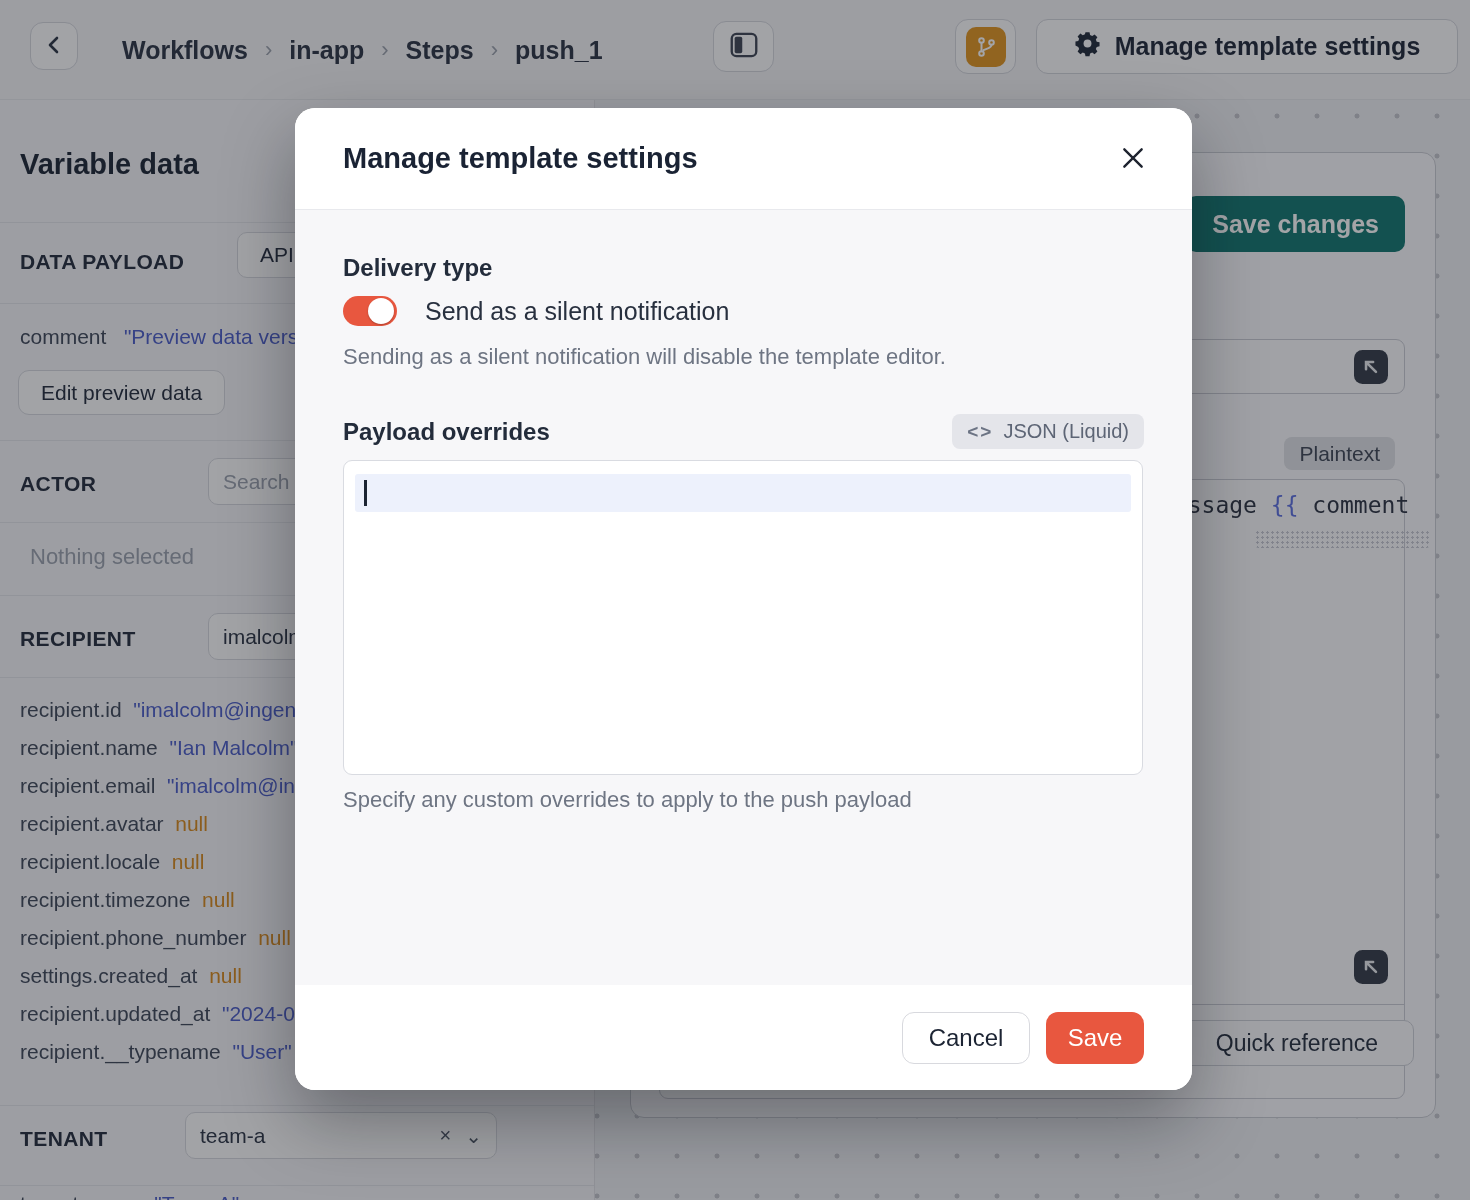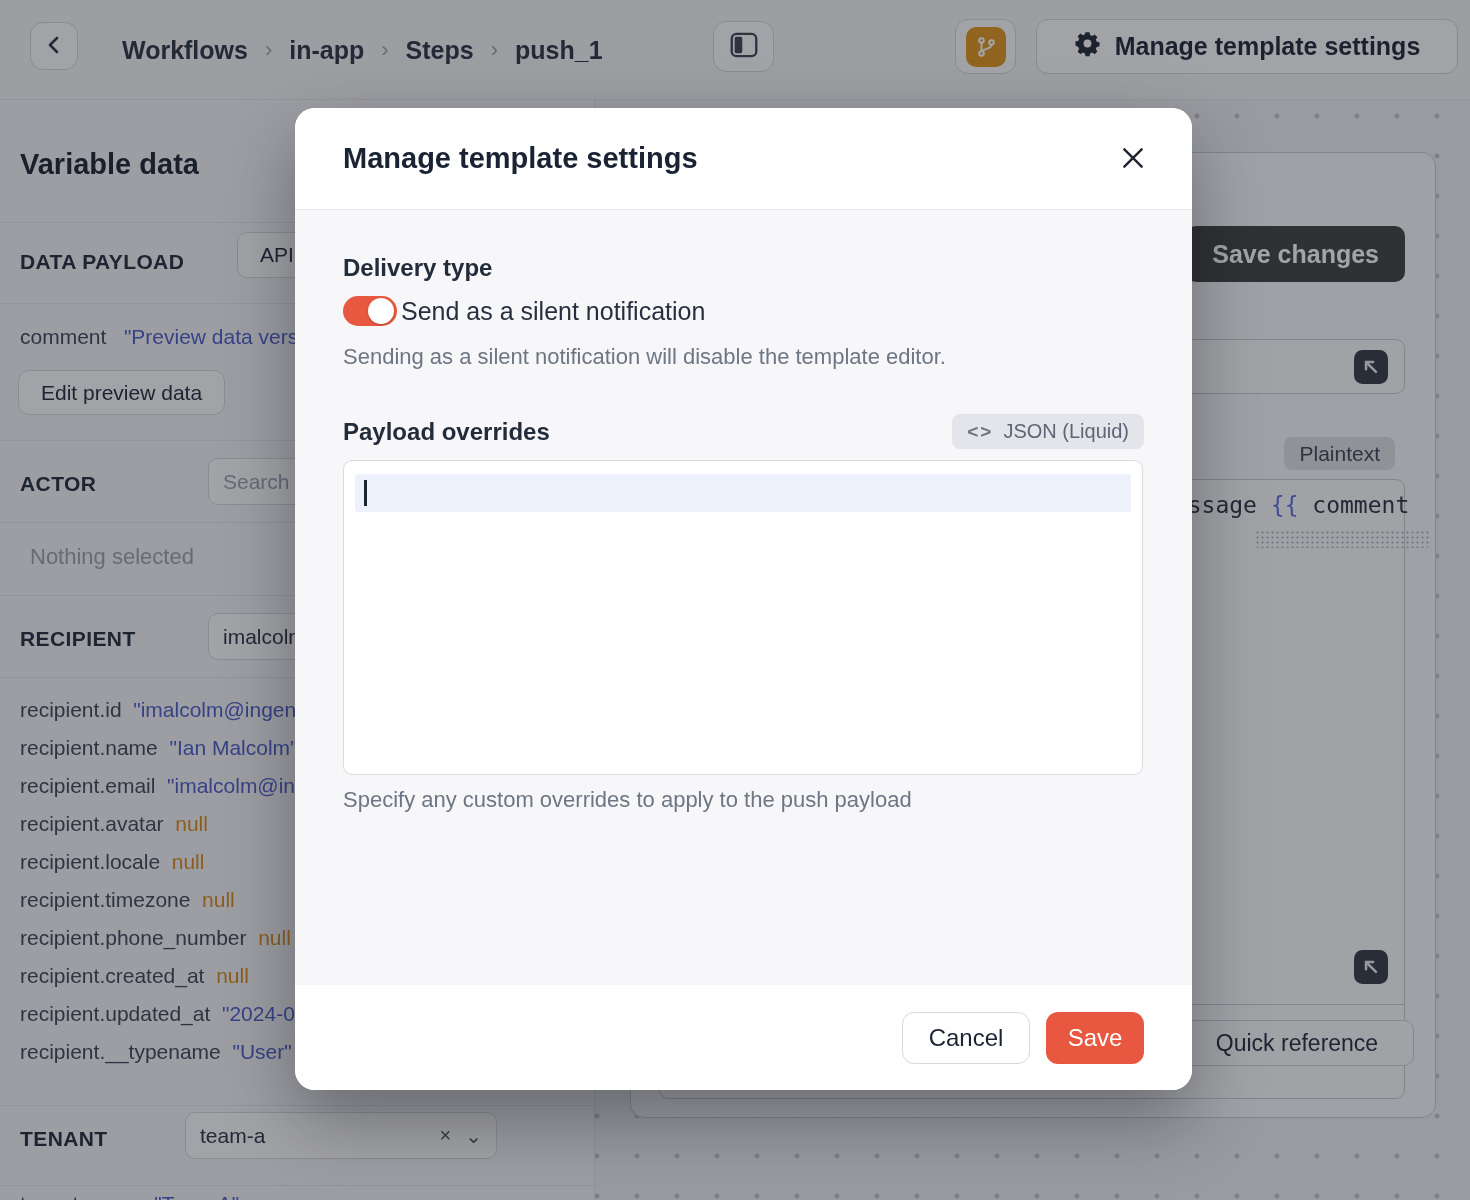--- a/index.html
+++ b/index.html
@@ -44,22 +44,22 @@
   .input-box .ph { color:#9aa1ad; }
   .sel-ctl { margin-left:auto; display:flex; align-items:center; gap:14px; color:#4a5262; font-size:20px; }
 
   
   .canvas { position:absolute; left:595px; top:100px; width:875px; height:1100px; background:#eff0f3;
     background-image:radial-gradient(circle,#c3c5cb 2.2px,transparent 2.8px);
     background-size:40px 40px; background-position:22px 36px; }
   .ecard { position:absolute; left:35px; top:52px; width:806px; height:966px; background:#fbfbfd;
     border:1.5px solid #c9cbd3; border-radius:14px; }
   .save-changes { position:absolute; right:30px; top:43px; height:56px; padding:0 26px;
-    background:#404040; color:#fff; font-size:25px; font-weight:600; border:none; border-radius:10px;
-    display:flex; align-items:center; cursor:pointer;margin-top:30px; }
+    background:#0f766e; color:#fff; font-size:25px; font-weight:600; border:none; border-radius:10px;
+    display:flex; align-items:center; cursor:pointer; }
   .field1 { position:absolute; left:28px; right:30px; top:186px; height:55px;
     border:1.5px solid #caccd4; border-radius:9px; background:#fcfcfe; }
   .expand-ic { position:absolute; width:34px; height:34px; }
   .plaintext-badge { position:absolute; right:40px; top:284px; height:33px; padding:0 15px;
     background:#dfe1e6; border-radius:8px; display:flex; align-items:center; font-size:21px;
     color:#3d4554; }
   .editor2 { position:absolute; left:28px; right:30px; top:326px; height:620px;
     border:1.5px solid #caccd4; border-radius:9px; background:#fcfcfe; }
   .tmpl-line { position:absolute; left:500px; top:12px; font-family:"DejaVu Sans Mono","Liberation Mono",monospace;
     font-size:23px; color:#2a3140; white-space:pre; }
@@ -74,21 +74,21 @@
   
   .overlay { position:absolute; inset:0; background:rgba(26,28,34,0.40); }
   .modal { position:absolute; left:295px; top:108px; width:897px; height:982px; background:#fff;
     border-radius:20px; box-shadow:0 30px 70px rgba(10,12,18,.35); overflow:hidden; }
   .m-header { position:relative; height:102px; background:#fff; border-bottom:1px solid #e8e9ed; }
   .m-title { position:absolute; left:48px; top:34px; font-size:29px; font-weight:600; color:#1a2334; }
   .m-close { position:absolute; right:42px; top:34px; width:34px; height:34px; display:flex;
     align-items:center; justify-content:center; cursor:pointer; background:none; border:none; }
   .m-body { position:relative; height:775px; background:#f7f7f9; }
   .m-h2 { position:absolute; left:48px; font-size:24px; font-weight:600; color:#232c3b; }
-  .toggle-row { position:absolute; left:48px; top:86px; display:flex; align-items:center; gap:4px; }
+  .toggle-row { position:absolute; left:48px; top:86px; display:flex; align-items:center; gap:28px; }
   .toggle { position:relative; width:54px; height:30px; border-radius:16px; background:#E8573F; cursor:pointer; }
   .toggle .knob { position:absolute; right:3px; top:2px; width:26px; height:26px; border-radius:50%;
     background:#fff; box-shadow:0 1px 2px rgba(0,0,0,.25); }
   .toggle-label { font-size:25px; color:#28303f; }
   .m-desc { position:absolute; left:48px; font-size:22px; color:#6e7583; }
   .json-badge { position:absolute; right:48px; top:204px; height:35px; padding:0 15px;
     background:#e4e5ea; border-radius:8px; display:flex; align-items:center; gap:10px;
     font-size:20px; color:#5d6575; }
   .json-badge .code-ic { font-size:19px; font-weight:700; letter-spacing:2px; color:#6c7484; }
   .m-editor { position:absolute; left:48px; right:49px; top:250px; height:315px; background:#fff;
@@ -189,21 +189,21 @@
     </div>
     <div class="hr" style="top:577px"></div>
 
     <div class="kv" style="top:598px"><span class="k">recipient.id</span>&nbsp;&nbsp;<span class="v-str">"imalcolm@ingen.net"</span></div>
     <div class="kv" style="top:636px"><span class="k">recipient.name</span>&nbsp;&nbsp;<span class="v-str">"Ian Malcolm"</span></div>
     <div class="kv" style="top:674px"><span class="k">recipient.email</span>&nbsp;&nbsp;<span class="v-str">"imalcolm@ingen.net"</span></div>
     <div class="kv" style="top:712px"><span class="k">recipient.avatar</span>&nbsp;&nbsp;<span class="v-null">null</span></div>
     <div class="kv" style="top:750px"><span class="k">recipient.locale</span>&nbsp;&nbsp;<span class="v-null">null</span></div>
     <div class="kv" style="top:788px"><span class="k">recipient.timezone</span>&nbsp;&nbsp;<span class="v-null">null</span></div>
     <div class="kv" style="top:826px"><span class="k">recipient.phone_number</span>&nbsp;&nbsp;<span class="v-null">null</span></div>
-    <div class="kv" style="top:864px"><span class="k">recipient.created_at</span>&nbsp;&nbsp;<span class="v-null">null</span></div>
+    <div class="kv" style="top:864px"><span class="k">settings.created_at</span>&nbsp;&nbsp;<span class="v-null">null</span></div>
     <div class="kv" style="top:902px"><span class="k">recipient.updated_at</span>&nbsp;&nbsp;<span class="v-str">"2024-05-02T10:31:55Z"</span></div>
     <div class="kv" style="top:940px"><span class="k">recipient.__typename</span>&nbsp;&nbsp;<span class="v-str">"User"</span></div>
 
     <div class="hr" style="top:1005px"></div>
     <div class="sec-label" style="top:1027px">TENANT</div>
     <div class="input-box" style="left:185px; top:1012px; width:312px; height:47px;">
       <span>team-a</span>
       <span class="sel-ctl">
         <span>×</span>
         <span>⌄</span>

